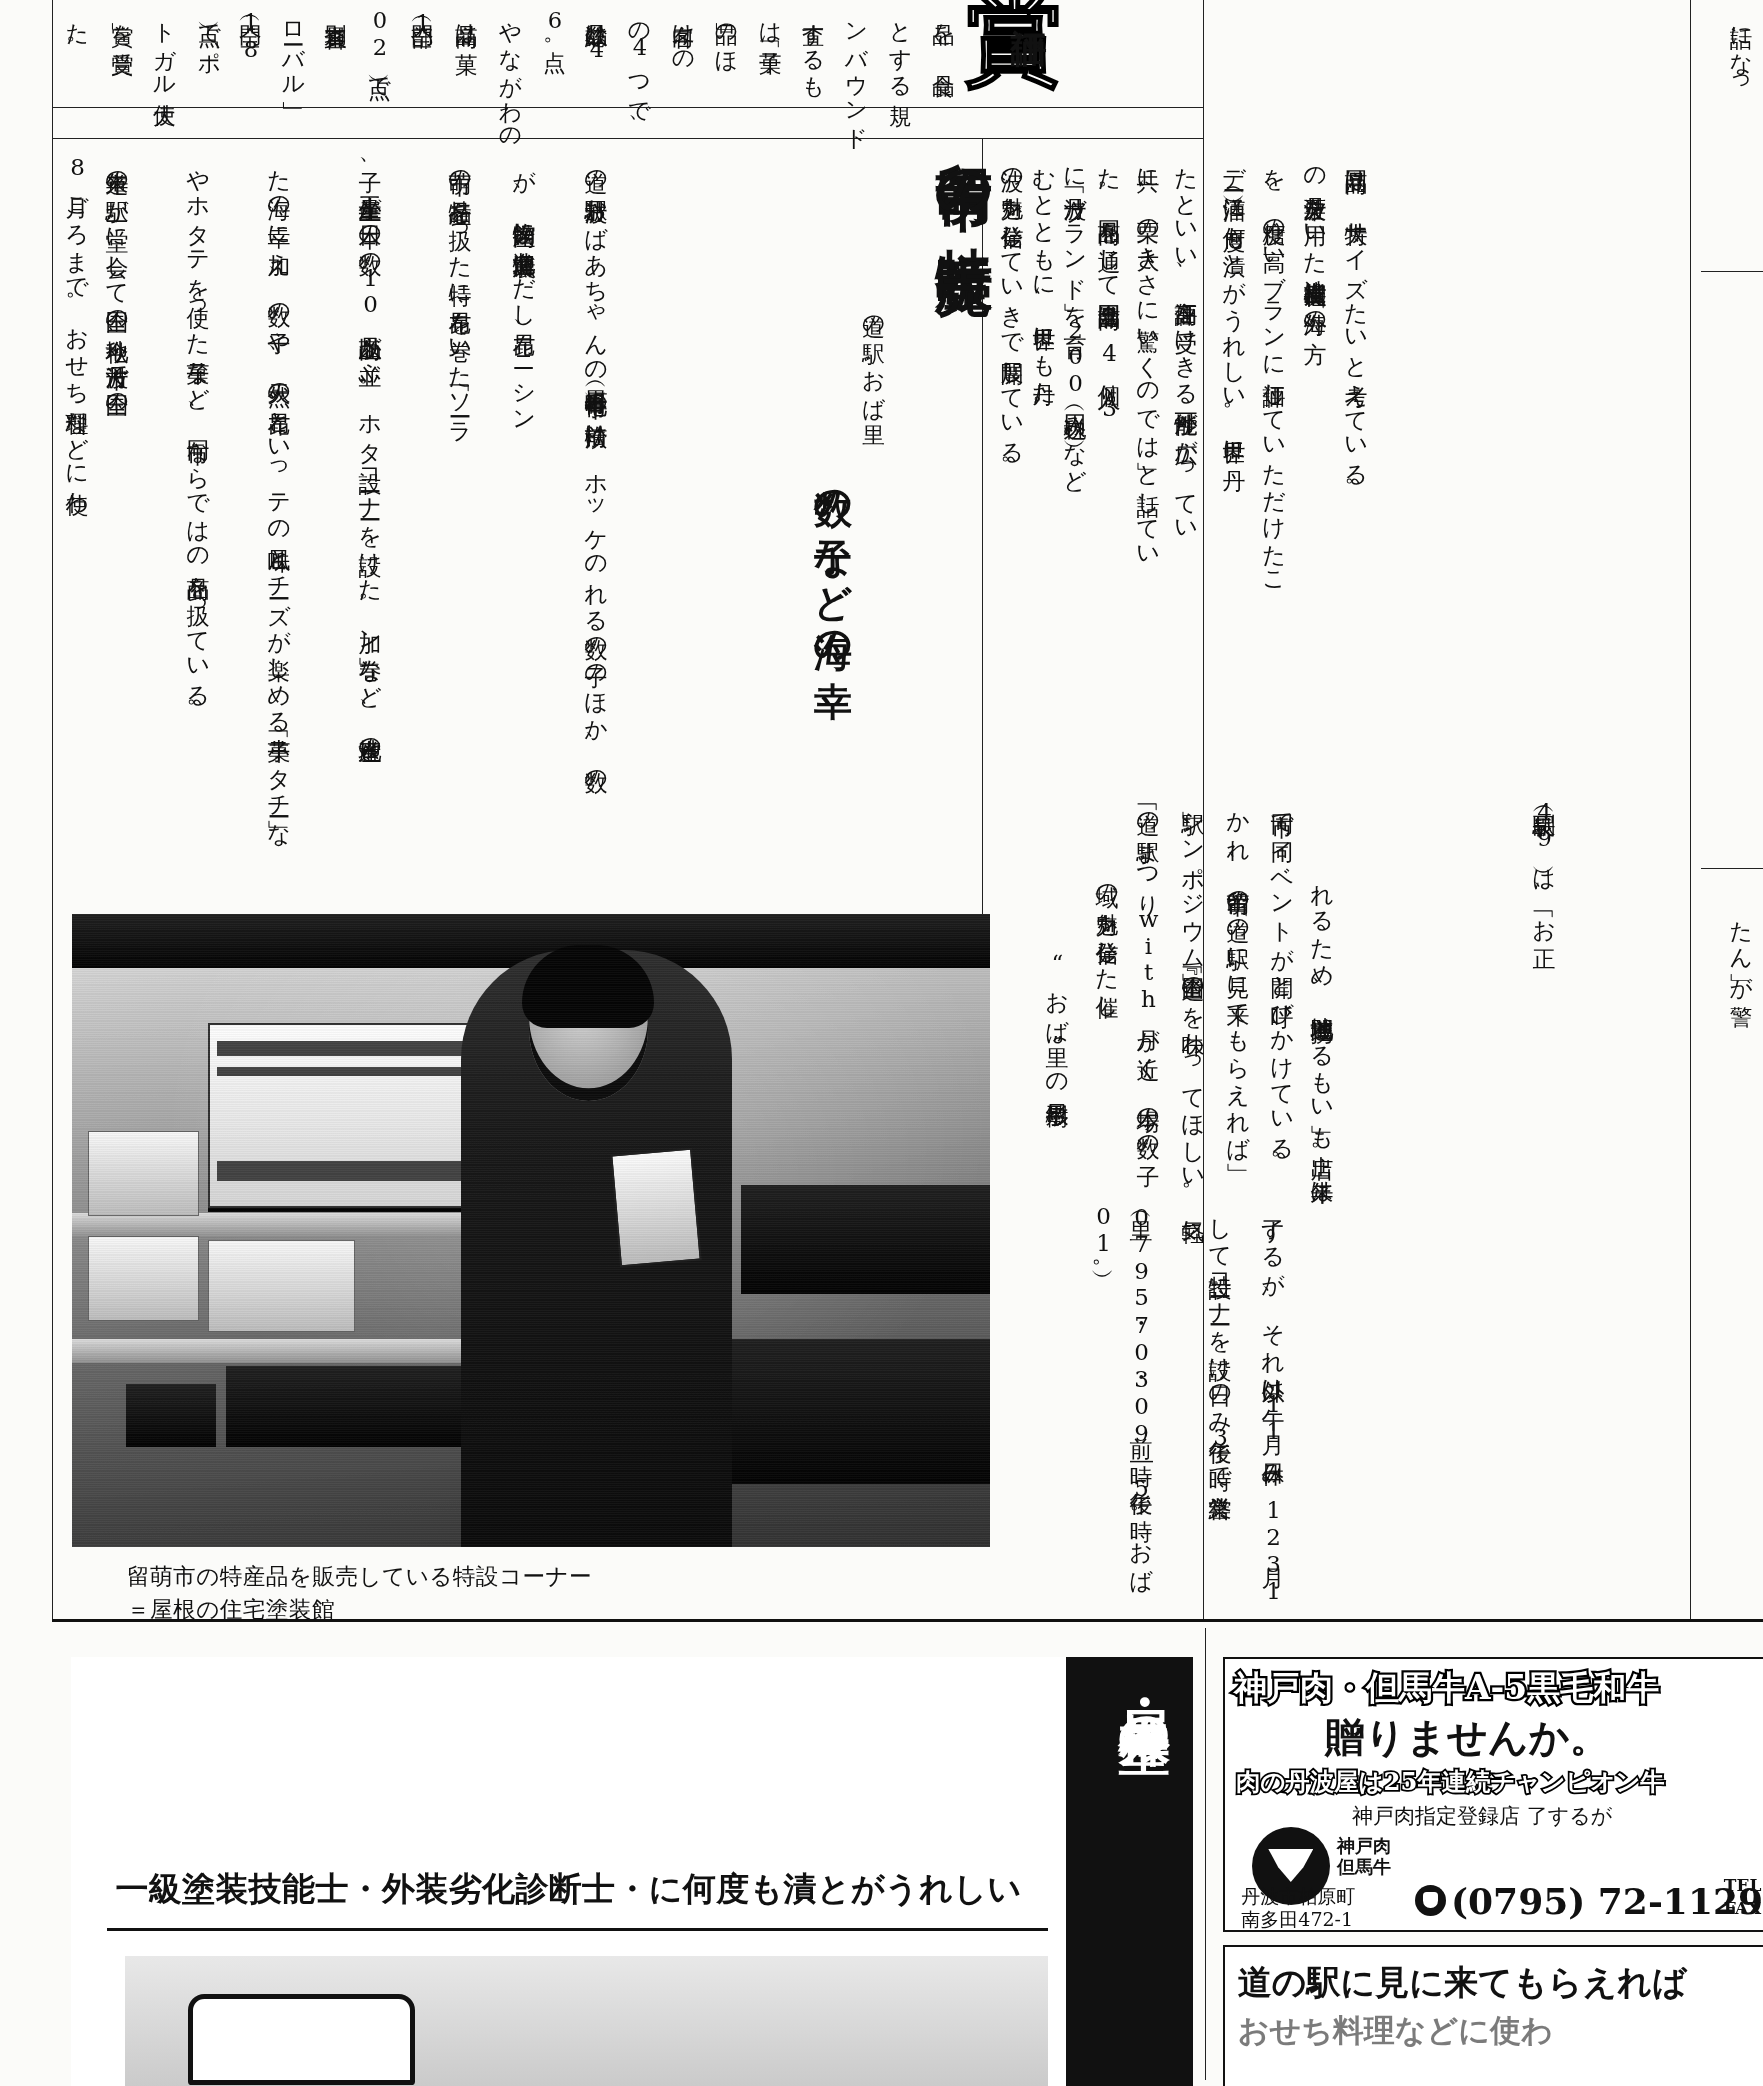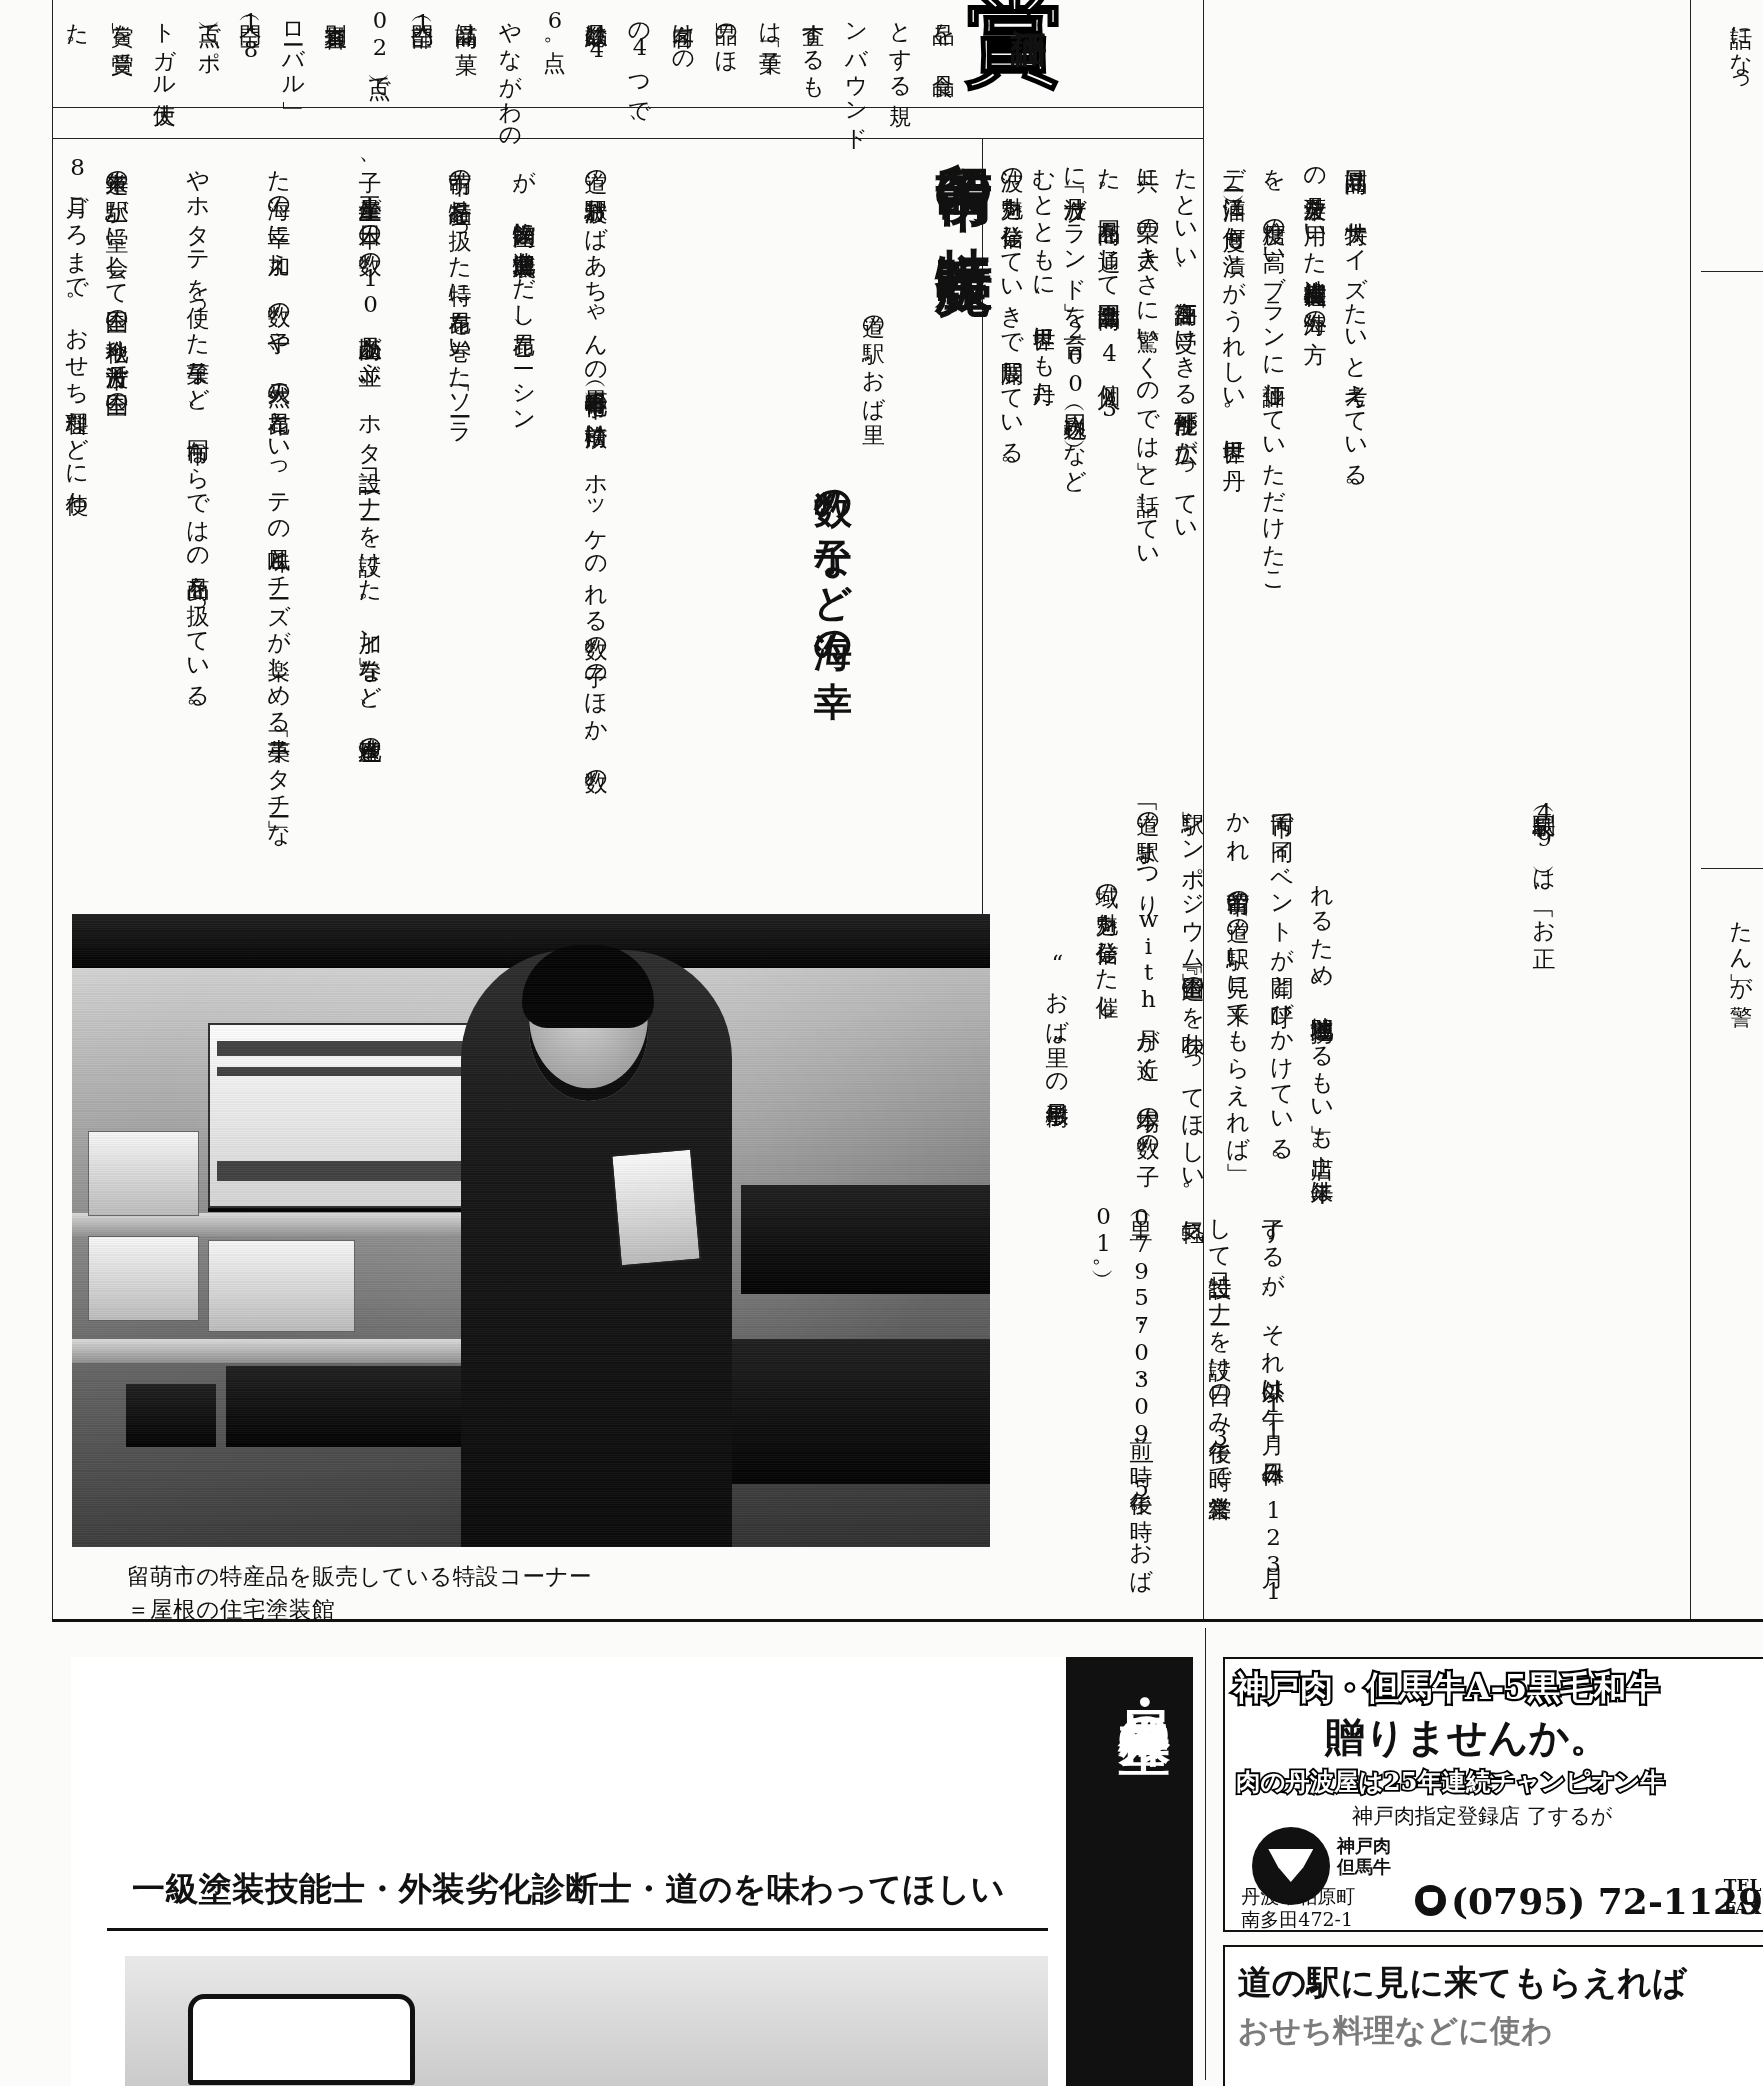--- a/index.html
+++ b/index.html
@@ -432,21 +432,21 @@
   <div id="right-edge">
     <div class="vt" style="position:absolute;right:5.4px;top:9px;height:181px;">話になっ</div>
     <div class="vt" style="position:absolute;right:5.4px;top:905px;height:181px;">たん」が警</div>
     <div class="rule-h" style="left:0;top:271px;width:62px;"></div>
     <div class="rule-h" style="left:0;top:868px;width:62px;"></div>
   </div>
 
   <div id="ads">
 
     <div id="ad-paint">
-      <div class="sub2">一級塗装技能士・外装劣化診断士・道のを味わってほしい</div>
+      <div class="sub2">一級塗装技能士・外装劣化診断士・に何度も漬とがうれしい</div>
       <div class="rule"></div>
       <div class="house">
         <div class="roof"></div>
       </div>
       <div class="blackband">
         <div class="vt">屋根・外壁の</div>
       </div>
     </div>
 
     <div id="ad-beef">

